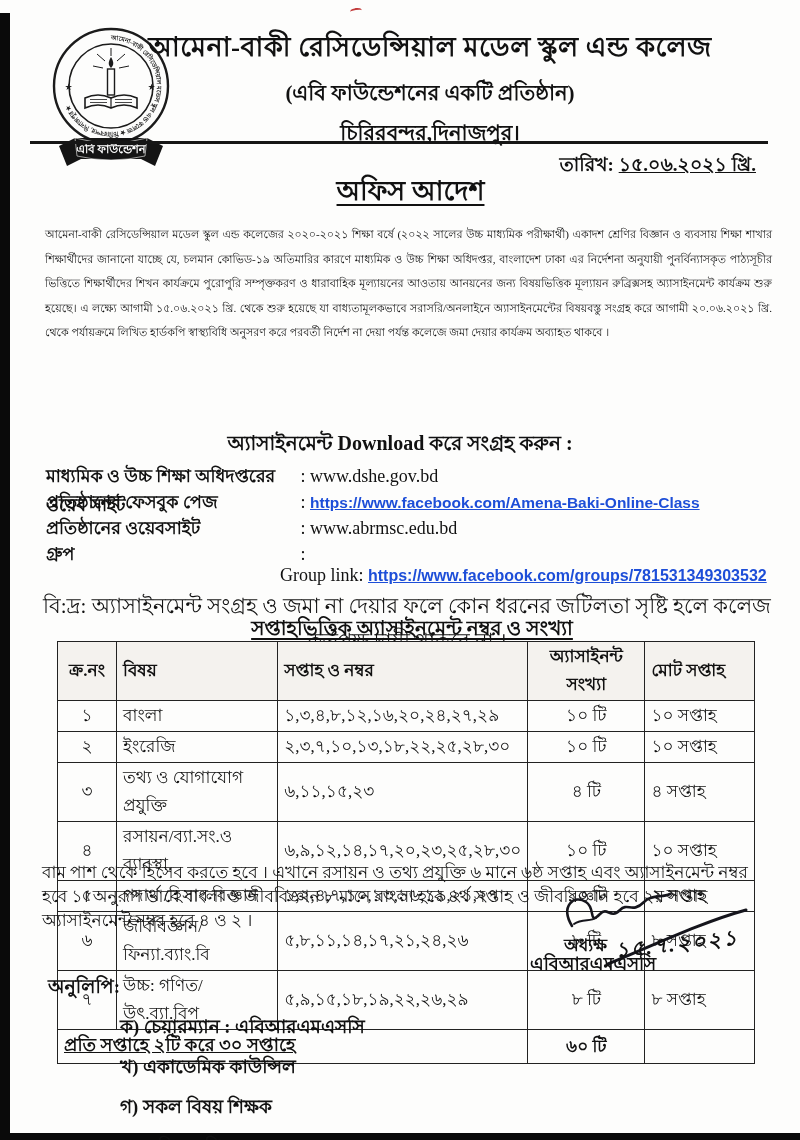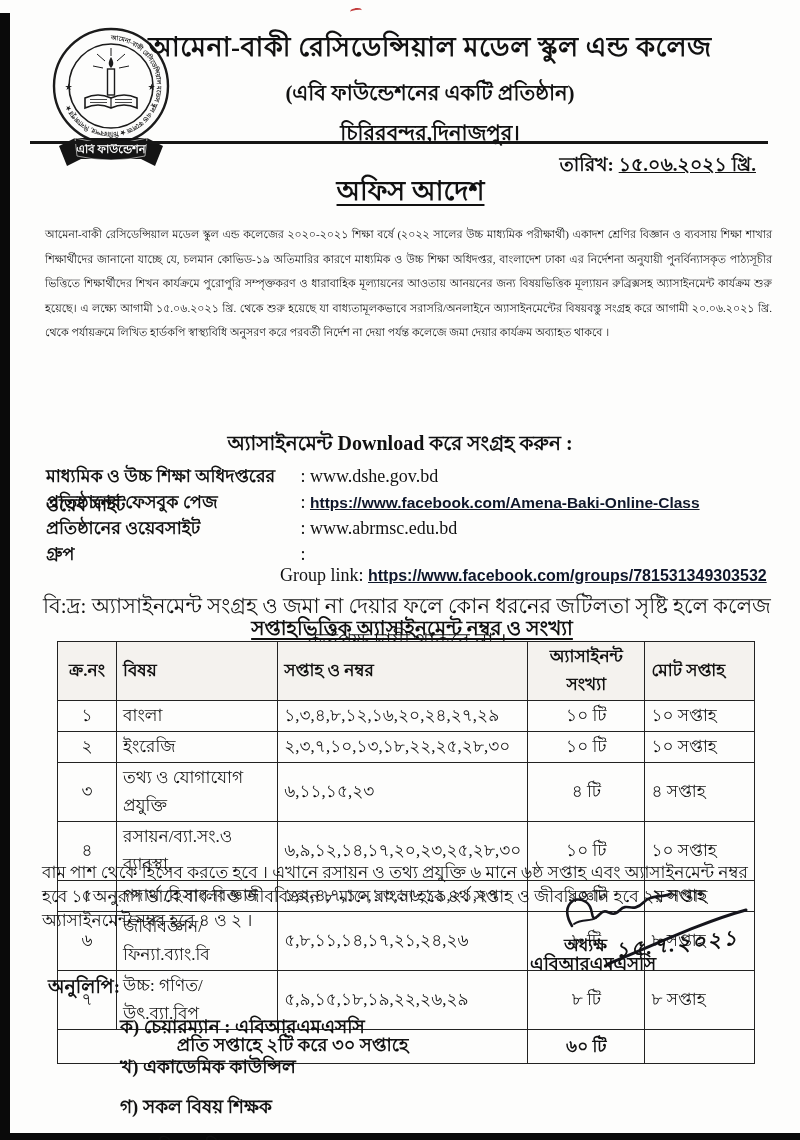--- a/index.html
+++ b/index.html
@@ -34,39 +34,39 @@
 
   
   .dl-heading { position:absolute; left:0; right:0; top:428px; text-align:center;
     font-size:20px; font-weight:bold; }
   .dl-rows { position:absolute; left:46px; right:34px; top:463px; font-size:18px; }
   .dl-row { display:flex; align-items:baseline; height:26px; }
   .dl-label { width:250px; font-weight:bold; font-size:17.5px; }
   .dl-sep { width:14px; text-align:center; }
   .latin-serif { font-family:"Liberation Serif", serif; font-size:18px; }
   .latin-sans  { font-family:"Liberation Sans", sans-serif; font-size:15.5px; font-weight:bold; }
-  .link { text-decoration:underline; color:#0f172a; }
+  .link { text-decoration:underline; color:#1d4ed8; }
   .group-link-row { position:absolute; left:280px; right:0; top:565px; font-size:18px; }
   .group-link-row .latin-sans { font-size:16px; }
   .dl-note { position:absolute; left:42px; right:28px; top:590px; font-size:21px;text-align:center; }
 
   
   .tbl-title { position:absolute; left:0; right:0; top:613px; text-align:center;
     font-size:20px; font-weight:bold;padding-left:24px; }
   .tbl-title span { text-decoration:underline; text-underline-offset:3px; }
   table.assign { position:absolute; left:57px; top:641px; width:698px;
     border-collapse:collapse; font-size:17px; }
   table.assign th, table.assign td { border:1.7px solid #222; padding:1px 6px; height:26px; }
   table.assign th { font-weight:bold; background:#f4f2ee; }
   .col-sl    { width:60px;  text-align:center; }
   .col-sub   { width:167px; text-align:left; }
   .col-weeks { width:236px; text-align:left; }
   .col-count { width:120px; text-align:center; }
   .col-total { width:115px; text-align:left; padding-left:10px; }
-  td.foot-label { text-align:center; padding-right:40px; font-weight:bold; font-size:18px; }
+  td.foot-label { text-align:left; padding-right:40px; font-weight:bold; font-size:18px;text-decoration:underline; }
   td.foot-count { text-align:center; font-weight:bold; }
 
   
   .note2 { position:absolute; left:42px; right:28px; top:861px; font-size:17px; line-height:24px; }
   .sig-wrap { position:absolute; right:38px; top:888px; width:250px; height:90px; }
   .sig-svg { position:absolute; right:0; top:0; }
   .sig-line { position:absolute; left:52px; top:40px; font-size:17px; font-weight:bold; white-space:nowrap; }
   .sig-date { display:inline-block; font-size:21px; font-weight:bold; font-style:italic;
     transform:rotate(-6deg); margin-left:4px; letter-spacing:2px; }
   .sig-org { position:absolute; left:18px; top:62px; font-size:18px; font-weight:bold; }

